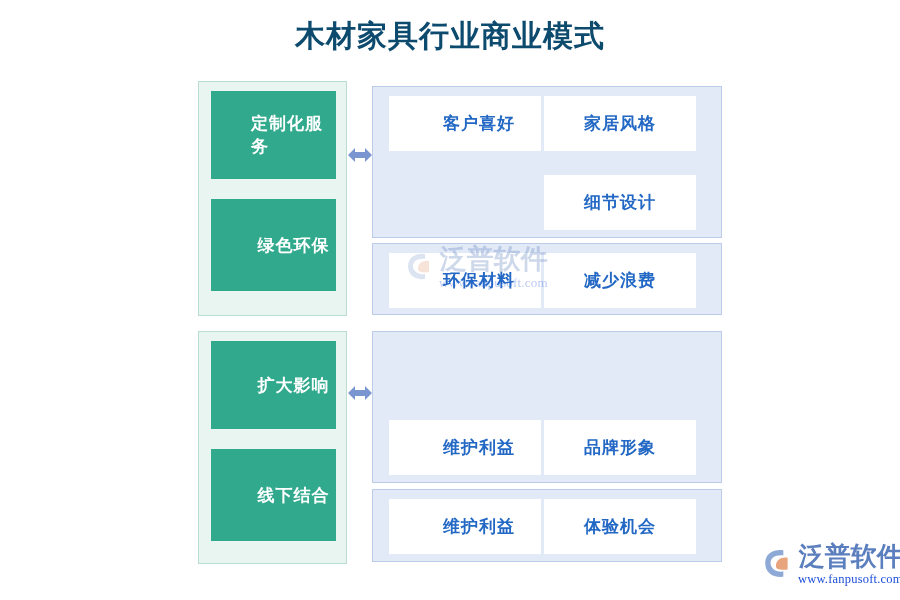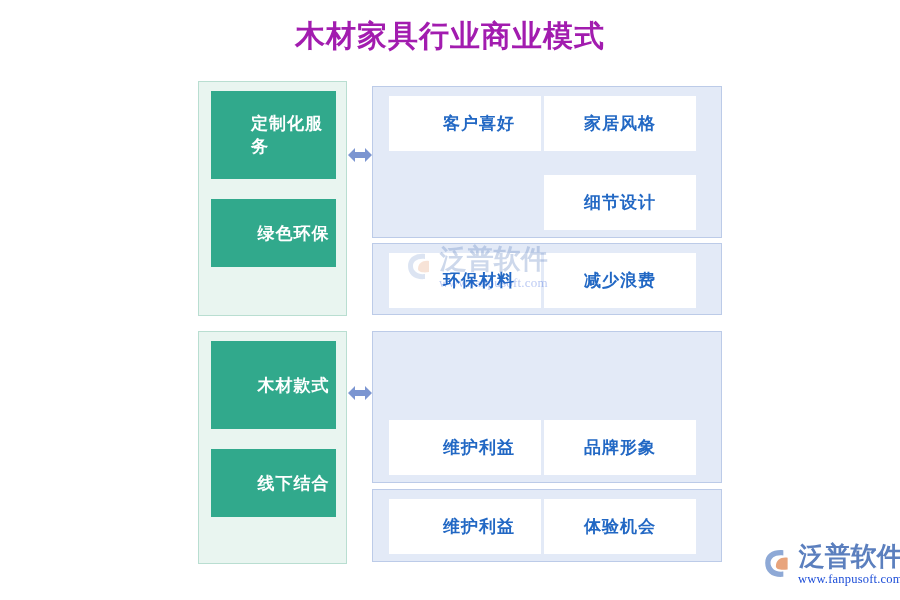--- a/index.html
+++ b/index.html
@@ -23,21 +23,21 @@
 
   
   #page-title {
     position: absolute;
     left: 0;
     top: 16px;
     width: 900px;
     text-align: center;
     font-size: 30px;
     font-weight: bold;
-    color: #a21caf;
+    color: #0c4a6e;
     letter-spacing: 1px;
     font-family: "Liberation Serif", "DejaVu Serif", serif;
   }
 
   
   .left-group {
     position: absolute;
     background: #e9f5f0;
     border: 1px solid #b9ded1;
     box-sizing: border-box;
@@ -56,21 +56,21 @@
     font-size: 17px;
     font-weight: bold;
     display: flex;
     align-items: center;
     justify-content: center;
     letter-spacing: 1px;
     box-sizing: border-box;
     padding-left: 40px;
   }
   .green-card.c-a { top: 9px;   height: 88px; }
-  .green-card.c-b { top: 117px; height: 68px; }
+  .green-card.c-b { top: 117px; height: 92px; }
 
   
   .arrow {
     position: absolute;
     width: 26px;
     height: 26px;
     left: 347px;
   }
   #arrow-1 { top: 142px; }
   #arrow-2 { top: 380px; }
@@ -195,21 +195,21 @@
   </div>
 
   <div class="right-group" id="right-group-2">
     <div class="blue-row r1">
       <div class="blue-card col-1">环保材料</div>
       <div class="blue-card col-2">减少浪费</div>
     </div>
   </div>
 
   <div class="left-group" id="left-group-2">
-    <div class="green-card c-a">木材款式</div>
+    <div class="green-card c-a">扩大影响</div>
     <div class="green-card c-b">线下结合</div>
   </div>
 
   <div class="arrow" id="arrow-2">
     <svg viewBox="0 0 26 26" xmlns="http://www.w3.org/2000/svg">
       <path d="M1 13 L8 6 L8 10 L18 10 L18 6 L25 13 L18 20 L18 16 L8 16 L8 20 Z" fill="#7b95d1"></path>
     </svg>
   </div>
 
   <div class="right-group" id="right-group-3">

